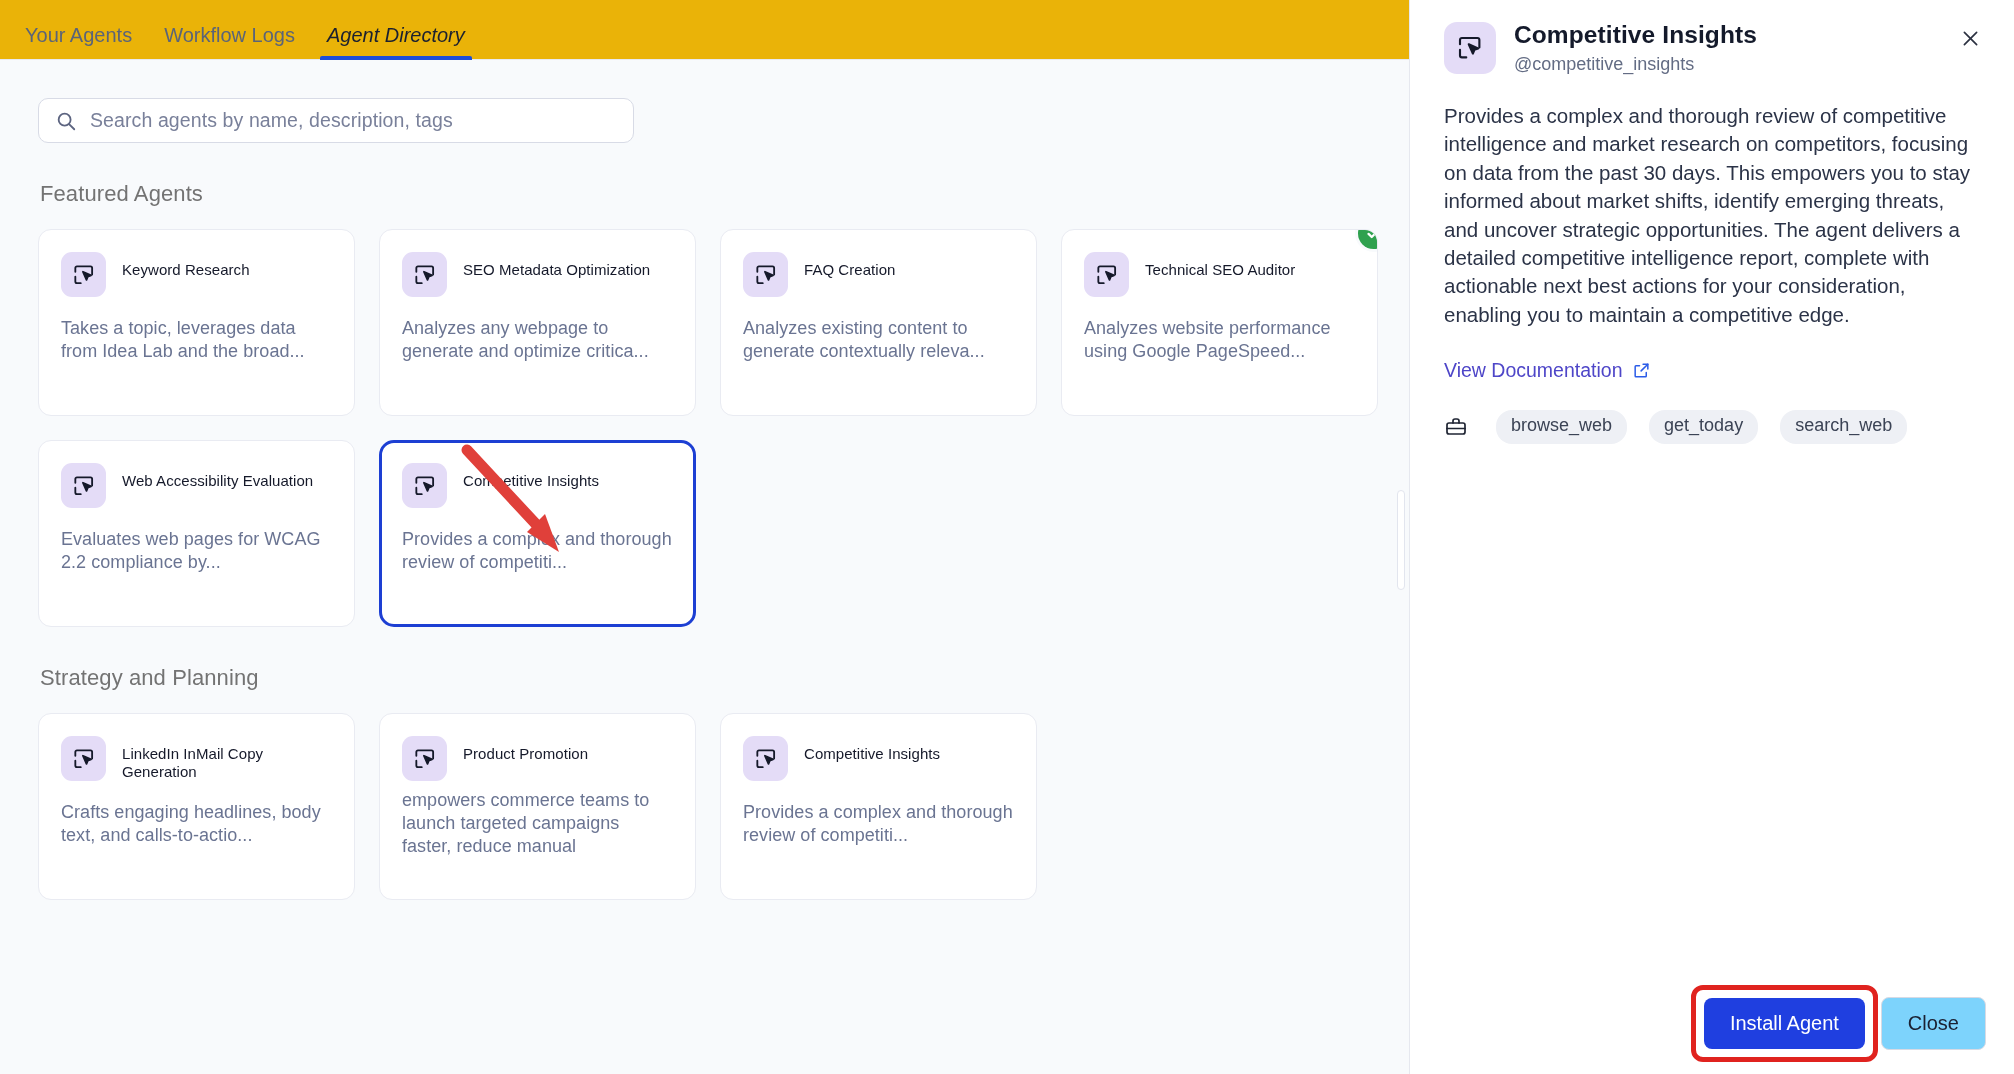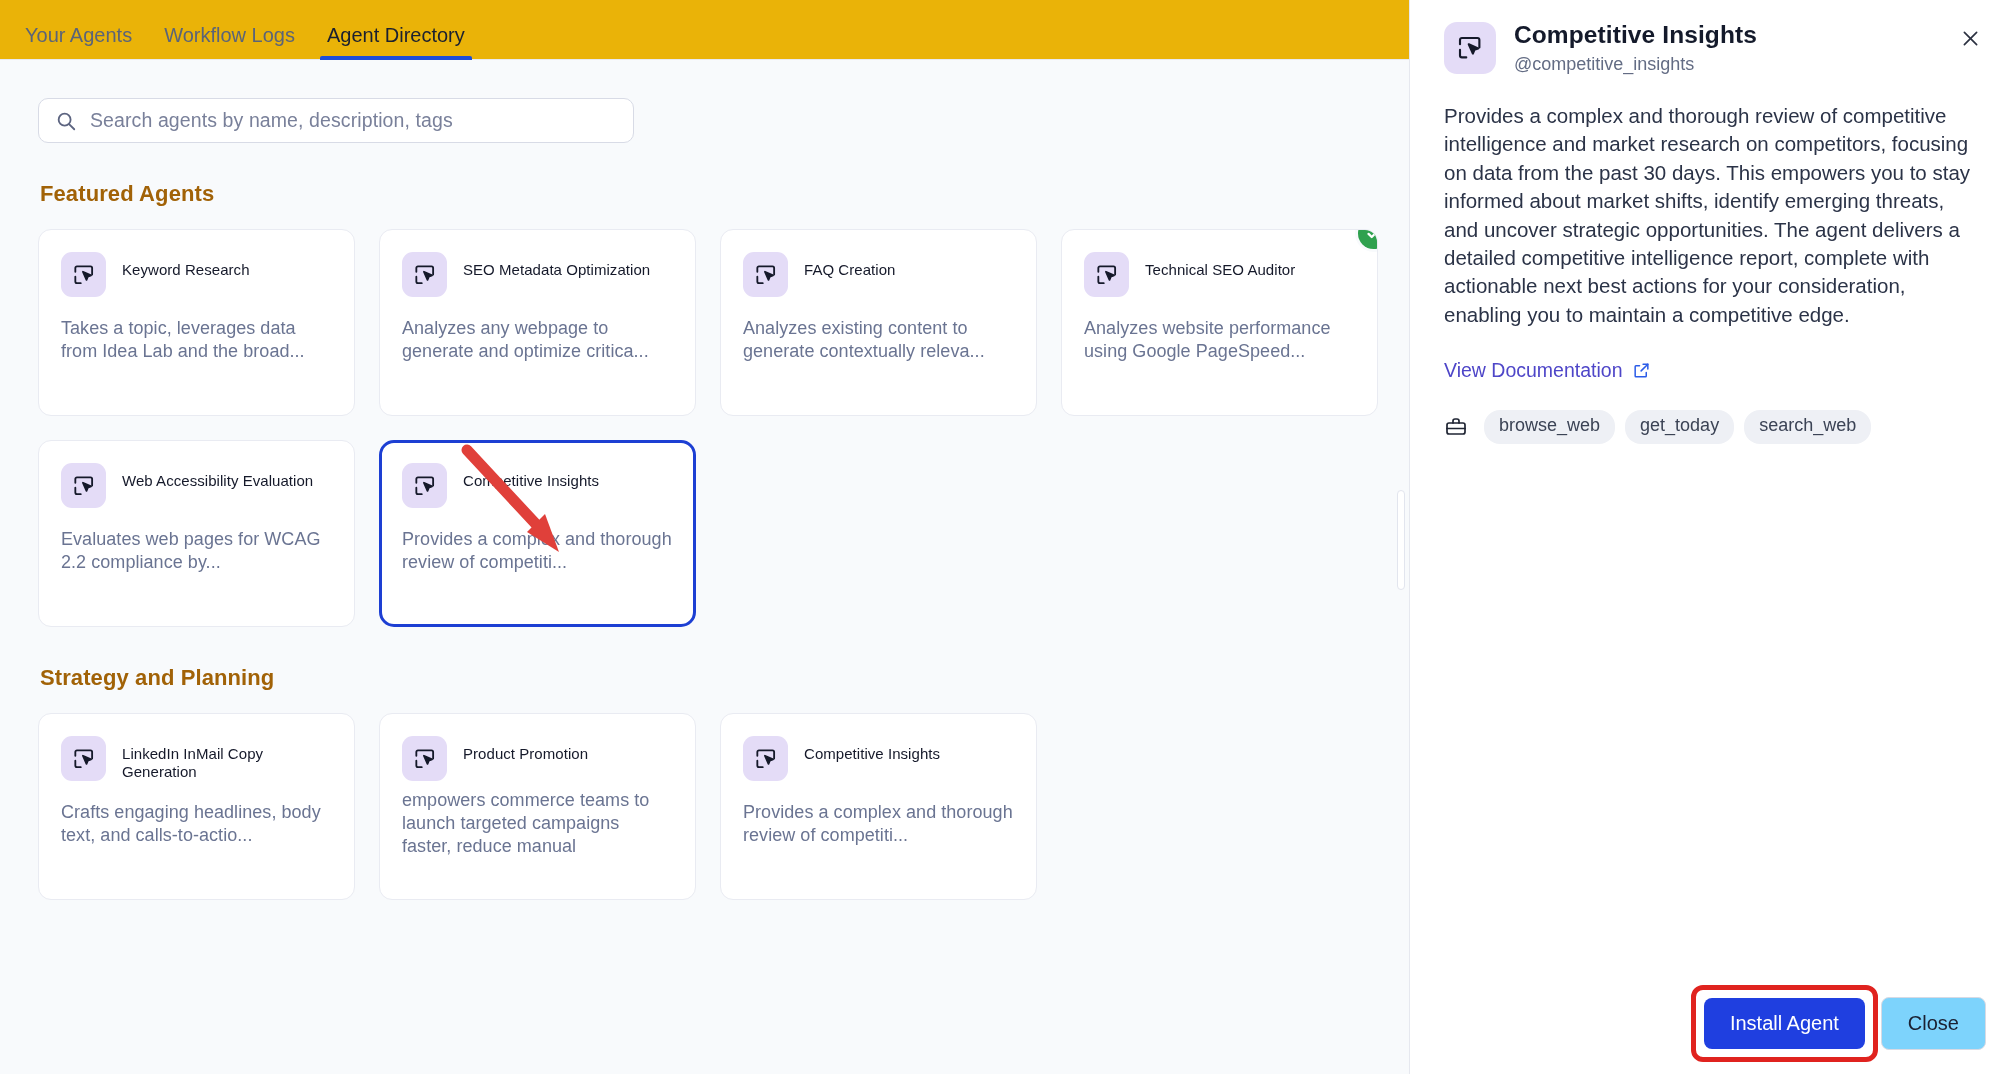--- a/index.html
+++ b/index.html
@@ -31,21 +31,21 @@
   }
   .tab {
     position: relative;
     padding: 0 16px 14px 16px;
     font-size: 20px;
     color: #5b6478;
     cursor: pointer;
     line-height: 1;
     white-space: nowrap;
   }
-  .tab.active { color: #1b2030; font-weight: 400; }
+  .tab.active { color: #1b2030; font-weight: 400; font-style: italic; }
   .tab.active::after {
     content: "";
     position: absolute;
     left: 9px; right: 9px; bottom: -1px;
     height: 4px;
     background: #1d4ed8;
     border-radius: 2px 2px 0 0;
   }
 
   .content {
@@ -69,22 +69,22 @@
   .searchbox .ph {
     font-size: 19.5px;
     color: #79809a;
     letter-spacing: .1px;
   }
   .search-ico { width: 22px; height: 22px; flex: none; display: block; }
 
   .section-title {
     margin: 38px 0 22px 2px;
     font-size: 22px;
-    font-weight: bold;
-    color: #a16207;
+    font-weight: normal;
+    color: #737373;
     letter-spacing: .1px;
   }
 
   .grid {
     display: grid;
     grid-template-columns: repeat(4, 317px);
     gap: 24px 24px;
   }
 
   .card {
@@ -211,21 +211,21 @@
     font-size: 19.5px;
     color: #4e46c8;
     cursor: pointer;
   }
   .doc-link svg { width: 19px; height: 19px; display: block; }
 
   .tools-row {
     margin-top: 28px;
     display: flex;
     align-items: center;
-    gap: 10px;
+    gap: 22px;
   }
   .tool-ico { width: 24px; height: 24px; flex: none; display:block; margin-right: 6px; }
   .tool-chip {
     background: #eef0f5;
     color: #3b4355;
     font-size: 18px;
     padding: 6px 15px 8px 15px;
     border-radius: 16px;
     line-height: 1.1;
     cursor: pointer;

